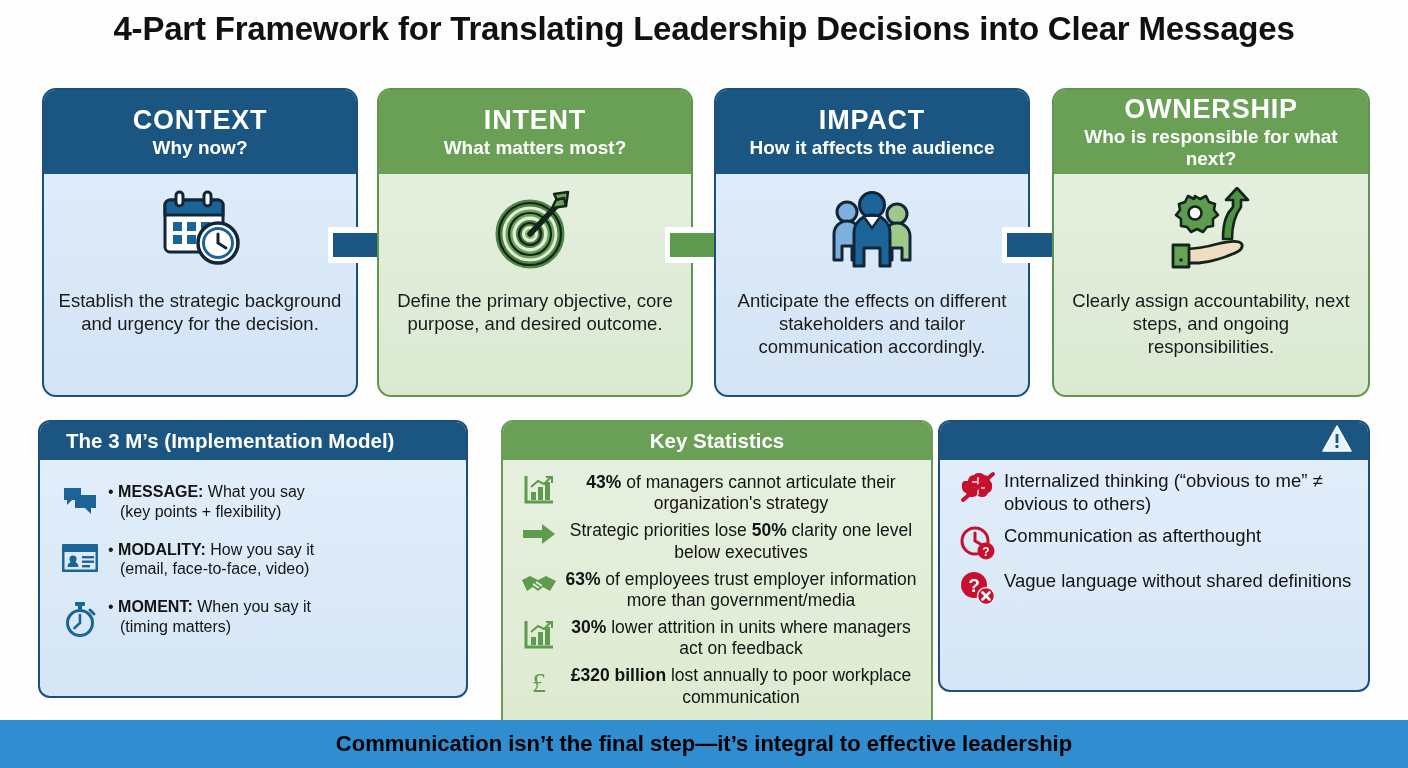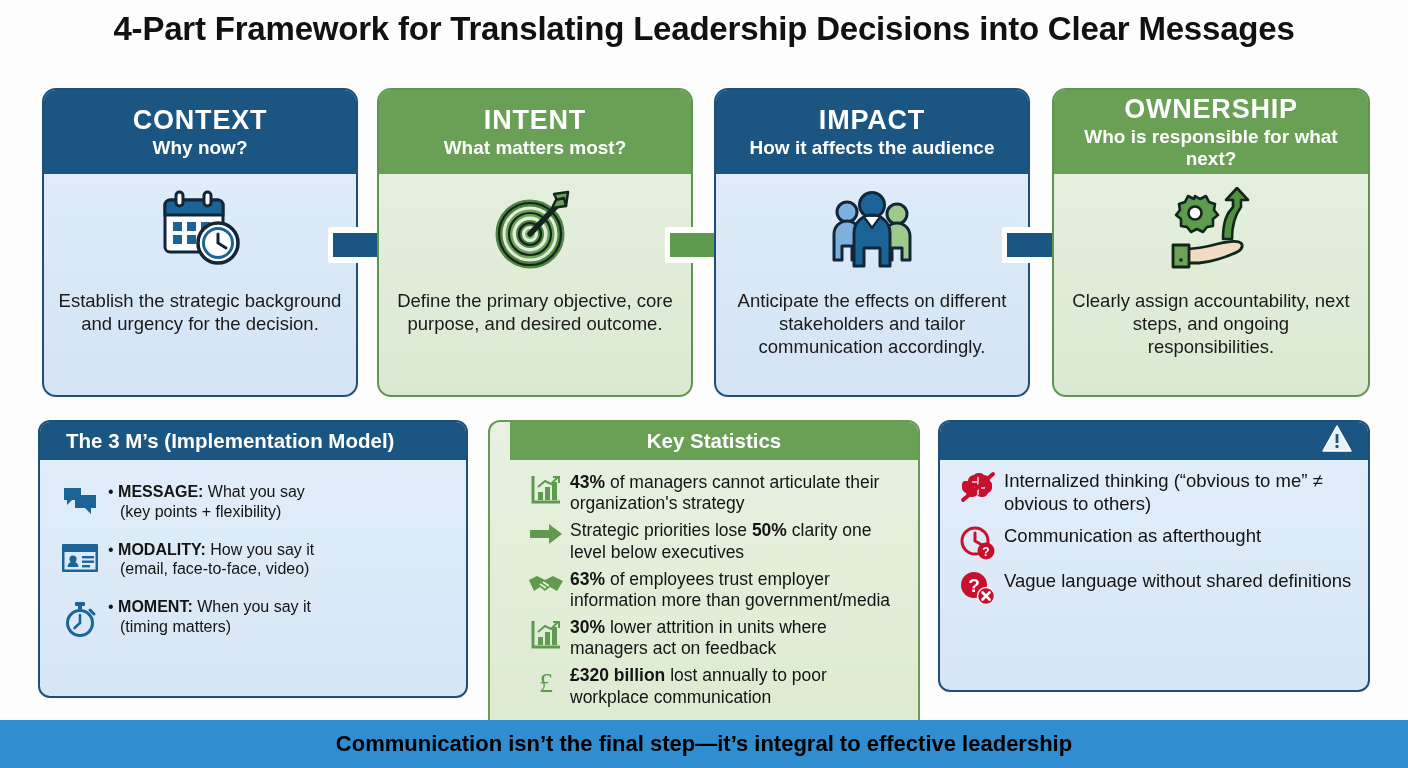--- a/index.html
+++ b/index.html
@@ -70,21 +70,21 @@
   
   .mrow { display: flex; align-items: flex-start; margin-bottom: 18px; }
   .mrow:last-child { margin-bottom: 0; }
   .m-ico { width: 56px; flex: 0 0 56px; display:flex; align-items:flex-start; justify-content:center; padding-top: 4px; }
   .m-txt { font-size: 16px; line-height: 1.24; color: #141414; }
   .m-txt b { font-weight: bold; }
 
   
   .srow { display: flex; align-items: flex-start; margin-bottom: 6px; }
   .s-ico { width: 48px; flex: 0 0 48px; display:flex; align-items:flex-start; justify-content:center; padding-top: 2px; }
-  .s-txt { font-size: 17.5px; line-height: 1.21; color: #141414; }
+  .s-txt { font-size: 17.5px; line-height: 1.21; color: #141414; text-align: center; }
   .s-txt b { font-weight: bold; }
 
   
   .prow { display: flex; align-items: flex-start; margin-bottom: 10px; }
   .p-ico { width: 52px; flex: 0 0 52px; display:flex; align-items:flex-start; justify-content:center; padding-top: 1px; }
   .p-txt { font-size: 18.5px; line-height: 1.22; color: #141414; }
 
   
   .footer {
     position: absolute; left: 0; bottom: 0; width: 1408px; height: 48px;
@@ -263,21 +263,21 @@
         <div class="m-txt">
           <span>•</span>
           <b>MOMENT:</b><span> When you say it</span><br>
           <span style="margin-left:12px;display:inline-block;">(timing matters)</span>
         </div>
       </div>
 
     </div>
   </div>
 
-  <div class="panel green" style="left:488px; width:432px; height:345px;padding-left:20px;">
+  <div class="panel green" style="left:501px; width:432px; height:345px;">
     <div class="panel-head">
       <span>Key Statistics</span>
     </div>
     <div class="panel-body" style="padding-top:12px;">
 
       <div class="srow">
         <div class="s-ico">
           <svg width="30" height="30" viewBox="0 0 30 30">
             <path d="M2 2 V28 H29" fill="none" stroke="#5f9b4e" stroke-width="3"></path>
             <rect x="7" y="18" width="5" height="8" fill="#5f9b4e"></rect>

